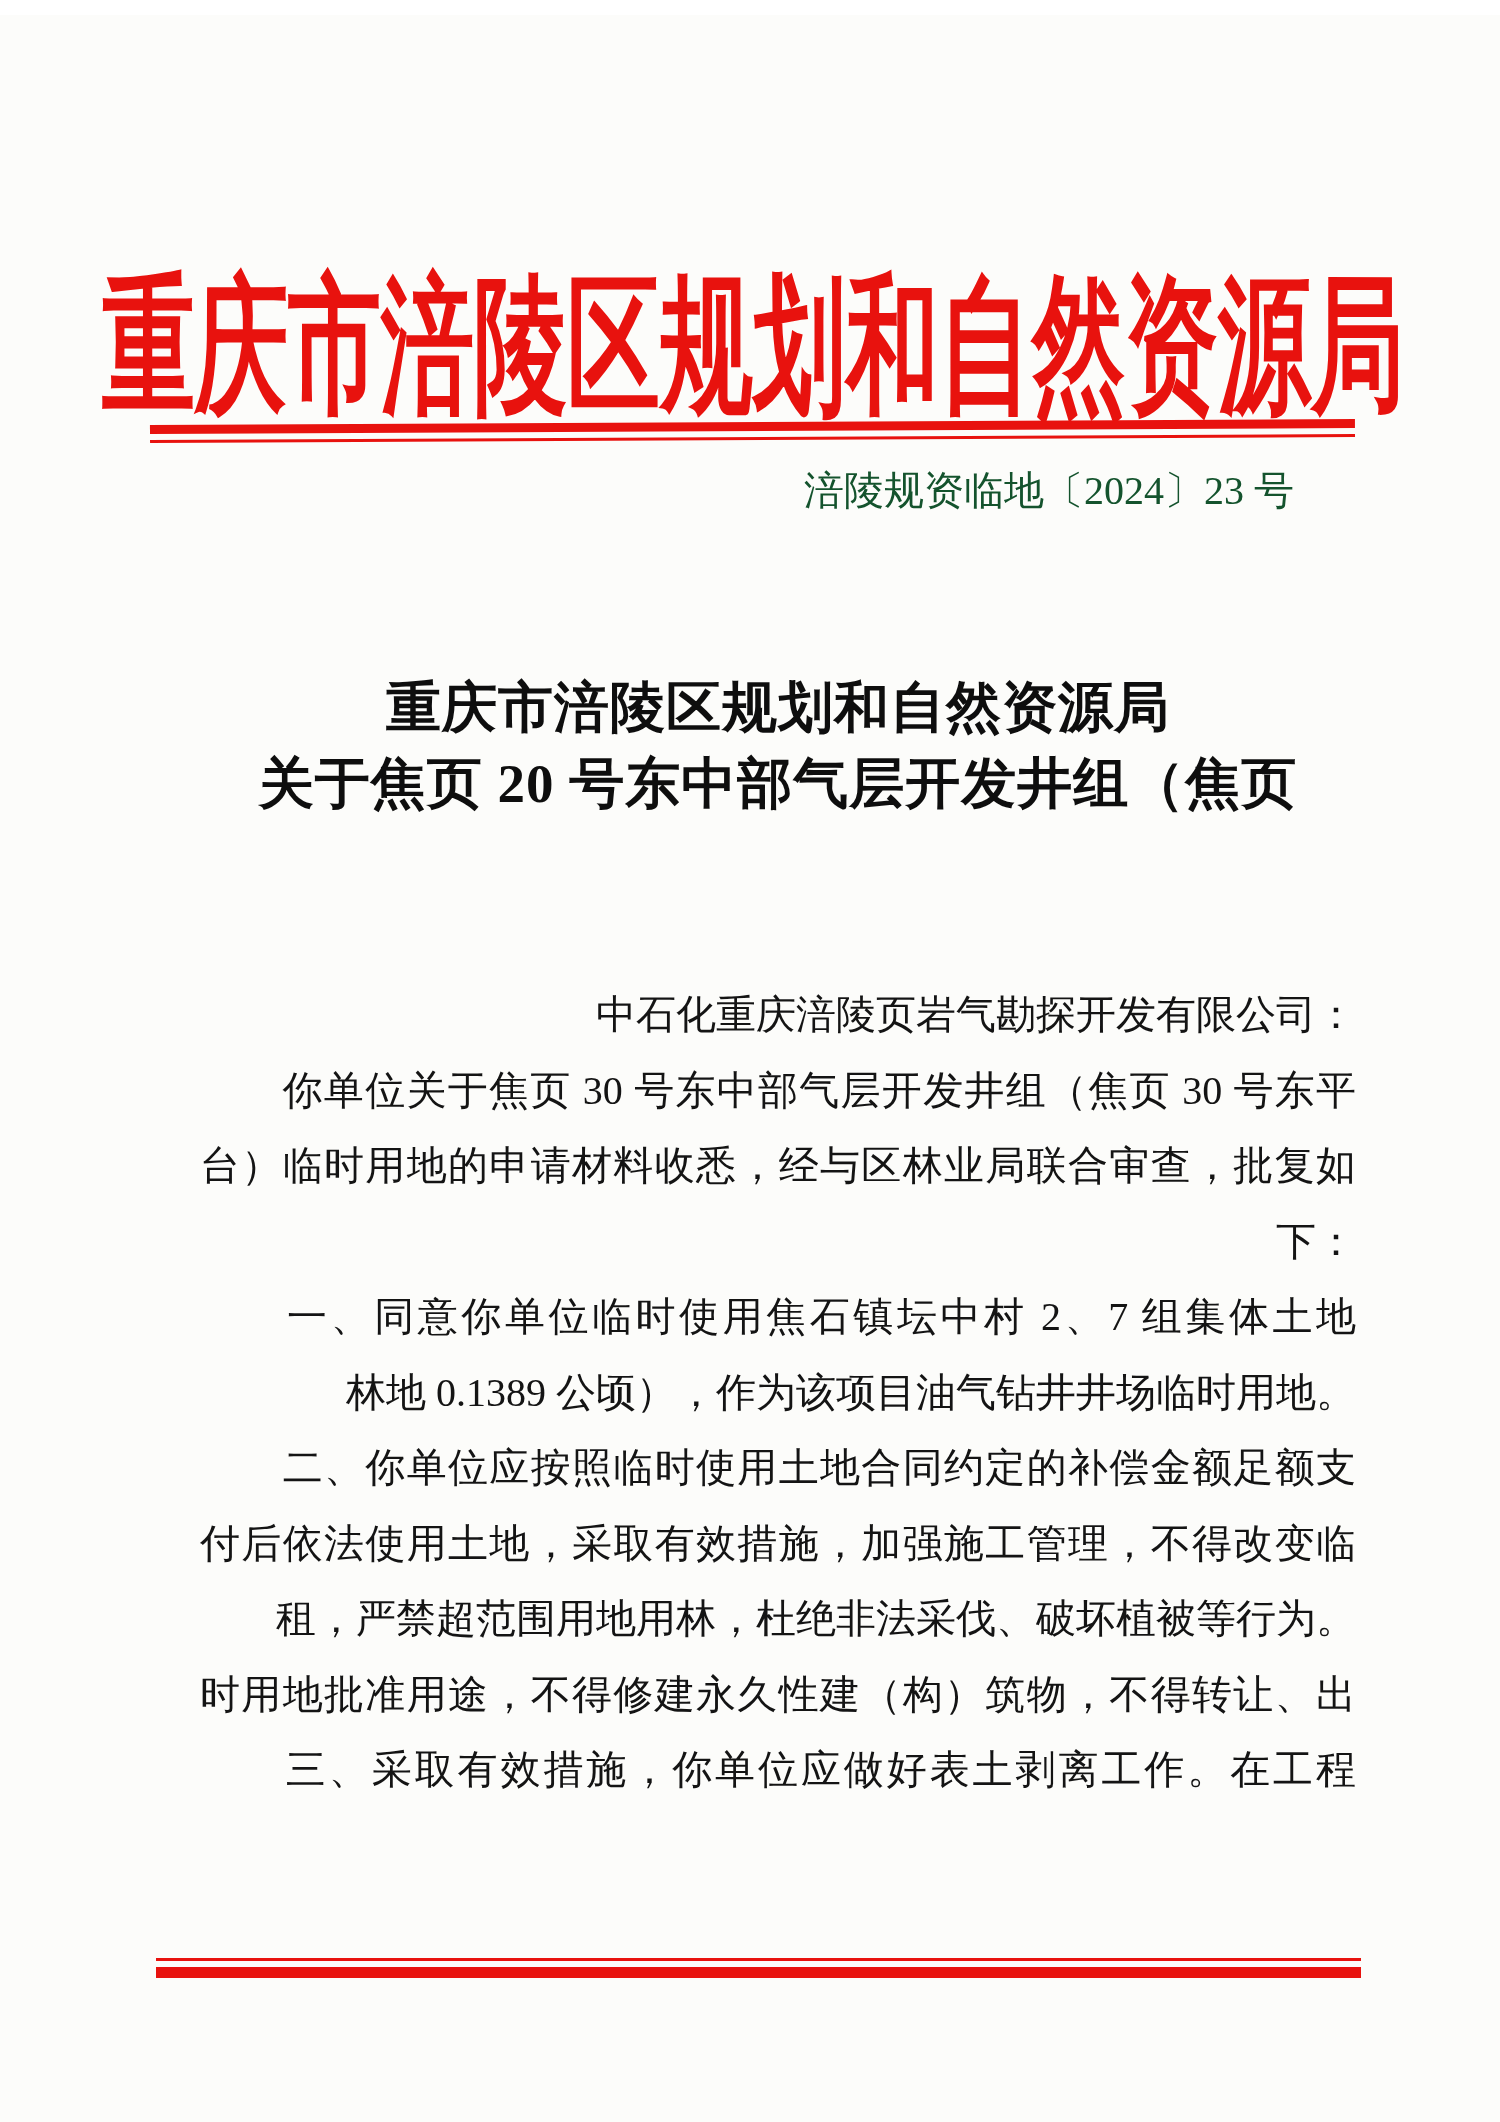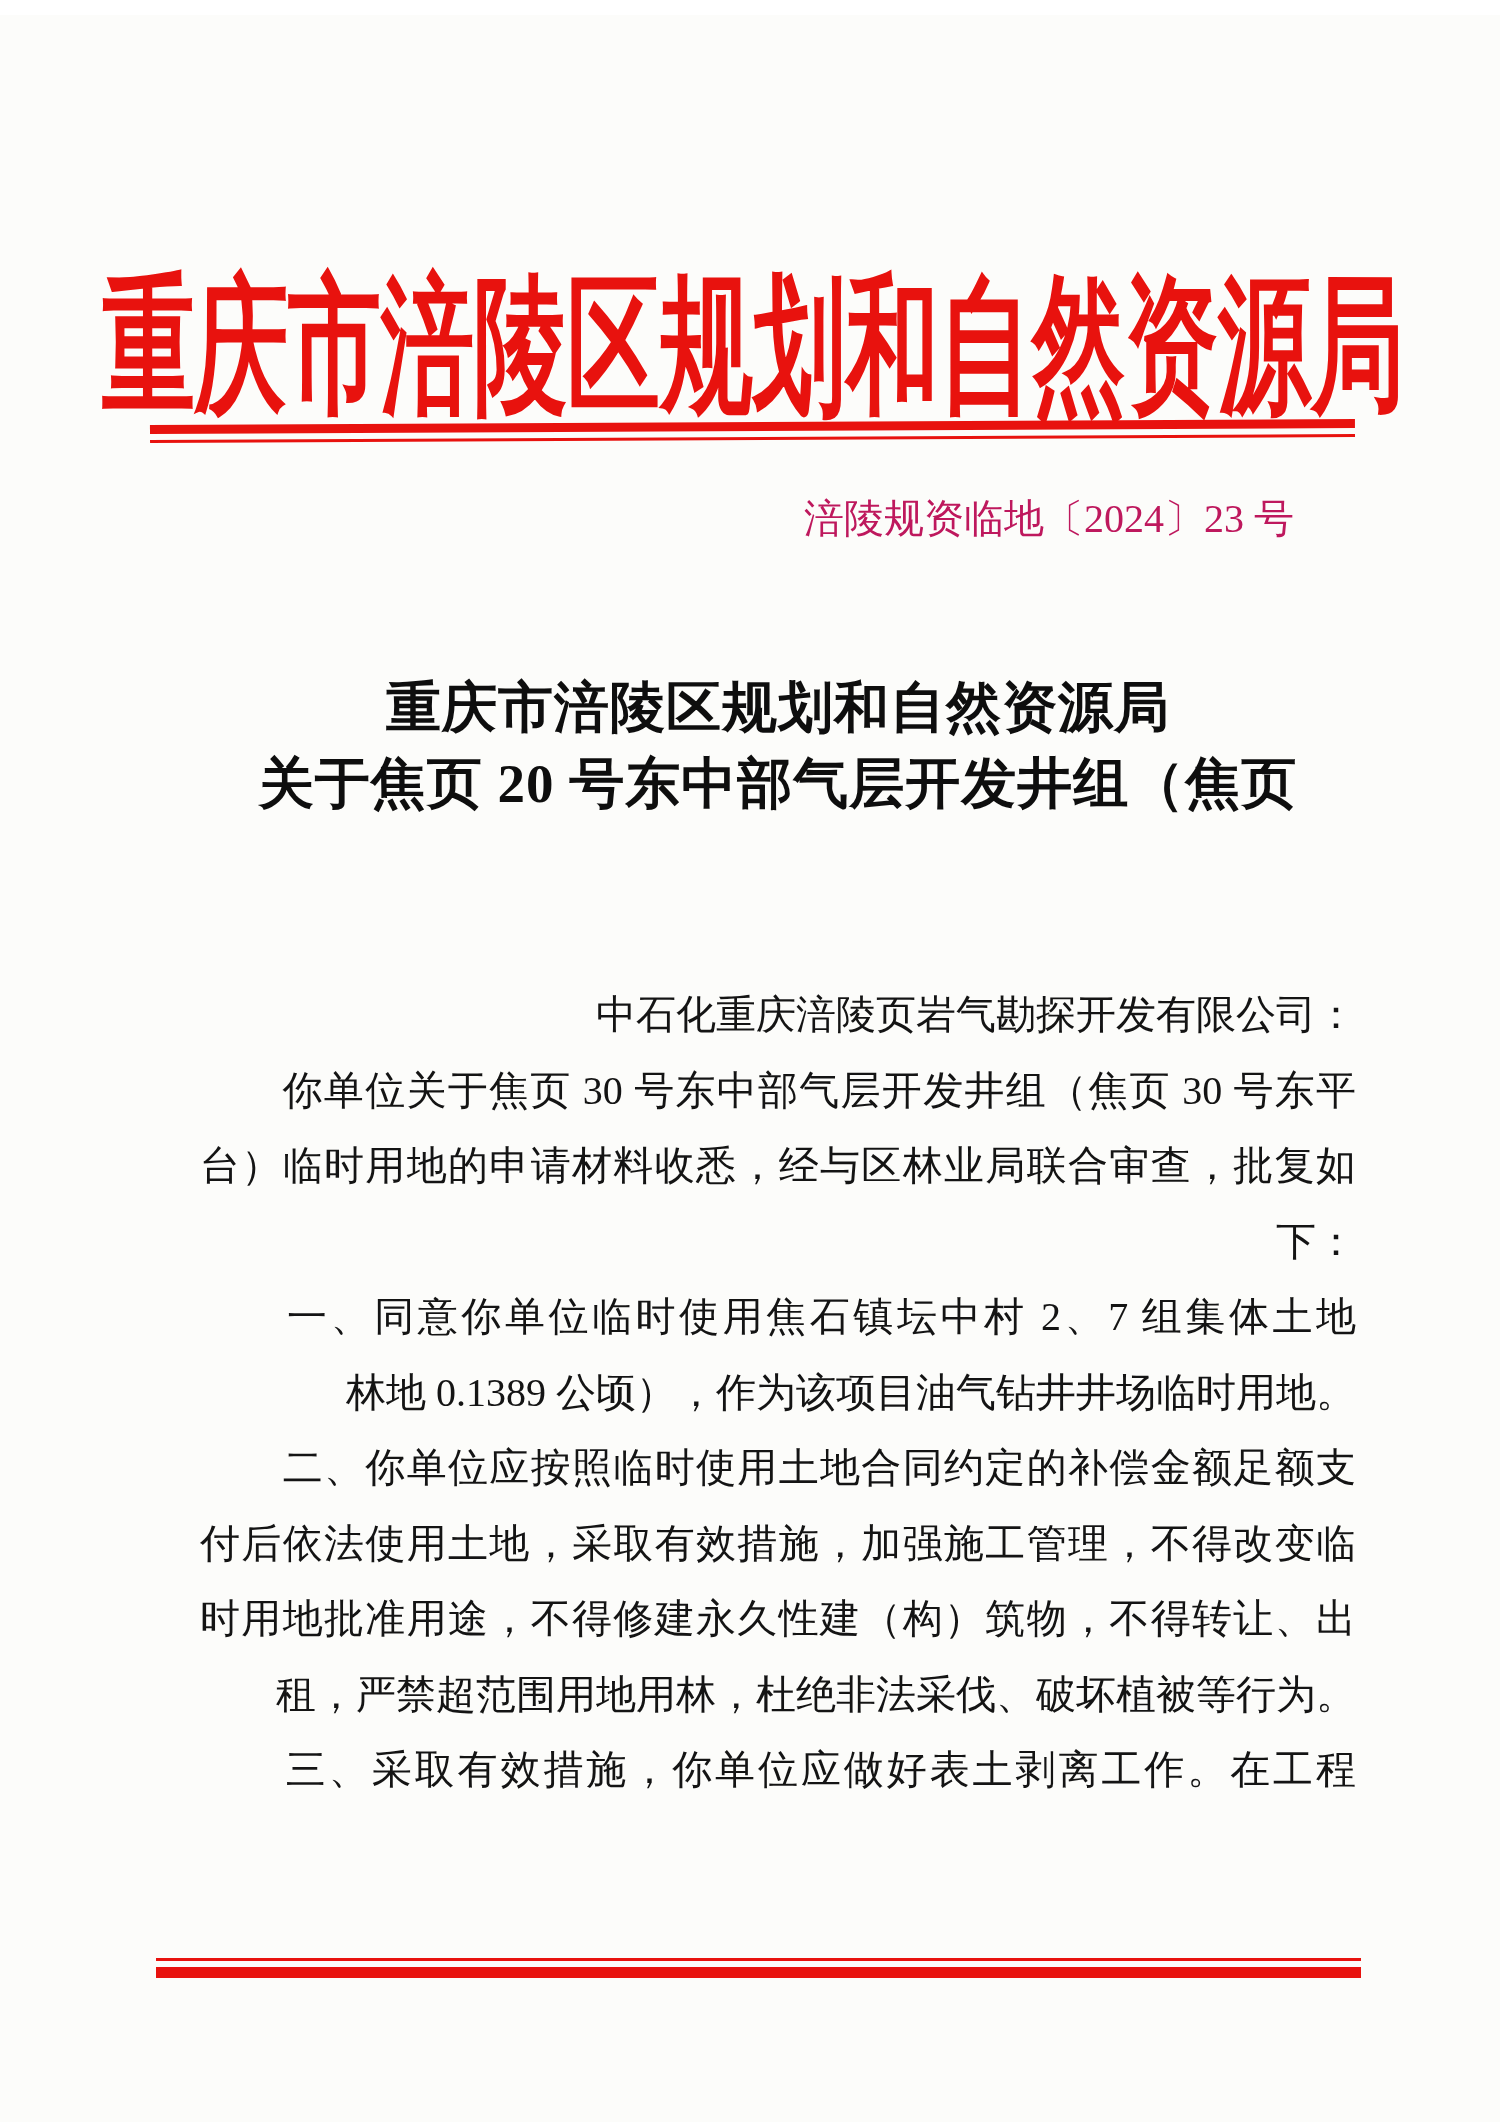--- a/index.html
+++ b/index.html
@@ -47,25 +47,25 @@
   .sep-top-wrap .thick { position: absolute; top: 2px;  height: 9px; left: 0; width: 100%; background: var(--red); }
   .sep-top-wrap .thin  { position: absolute; top: 17px; height: 3px; left: 0; width: 100%; background: var(--red); }
 
   .sep-bottom-wrap { position: absolute; left: 156px; top: 1943px; width: 1205px; height: 22px; }
   .sep-bottom-wrap .thin  { position: absolute; top: 0;   height: 3px;  left: 0; width: 100%; background: var(--red); }
   .sep-bottom-wrap .thick { position: absolute; top: 9px; height: 11px; left: 0; width: 100%; background: var(--red); }
 
   
   .doc-number {
     position: absolute;
-    top: 480px;
+    top: 452px;
     right: 206px;
     font-size: 40px;
     line-height: 48px;
-    color: #be185d;
+    color: #14532d;
     white-space: nowrap;
   }
 
   
   .doc-title {
     position: absolute;
     left: 200px;
     top: 655px;
     width: 1156px;
     text-align: center;
@@ -121,22 +121,22 @@
 
   <div class="doc-body">
     <div class="body-line">中石化重庆涪陵页岩气勘探开发有限公司：</div>
     <div class="body-line fill">　　你单位关于焦页 30 号东中部气层开发井组（焦页 30 号东平</div>
     <div class="body-line fill">台）临时用地的申请材料收悉，经与区林业局联合审查，批复如</div>
     <div class="body-line">下：</div>
     <div class="body-line fill">　　一、同意你单位临时使用焦石镇坛中村 2、7 组集体土地</div>
     <div class="body-line">林地 0.1389 公顷），作为该项目油气钻井井场临时用地。</div>
     <div class="body-line fill">　　二、你单位应按照临时使用土地合同约定的补偿金额足额支</div>
     <div class="body-line fill">付后依法使用土地，采取有效措施，加强施工管理，不得改变临</div>
+    <div class="body-line">租，严禁超范围用地用林，杜绝非法采伐、破坏植被等行为。</div>
     <div class="body-line fill">时用地批准用途，不得修建永久性建（构）筑物，不得转让、出</div>
-    <div class="body-line">租，严禁超范围用地用林，杜绝非法采伐、破坏植被等行为。</div>
     <div class="body-line fill">　　三、采取有效措施，你单位应做好表土剥离工作。在工程</div>
   </div>
 
   <div class="sep-bottom-wrap">
     <div class="thin"></div>
     <div class="thick"></div>
   </div>
 
 </div>
 

